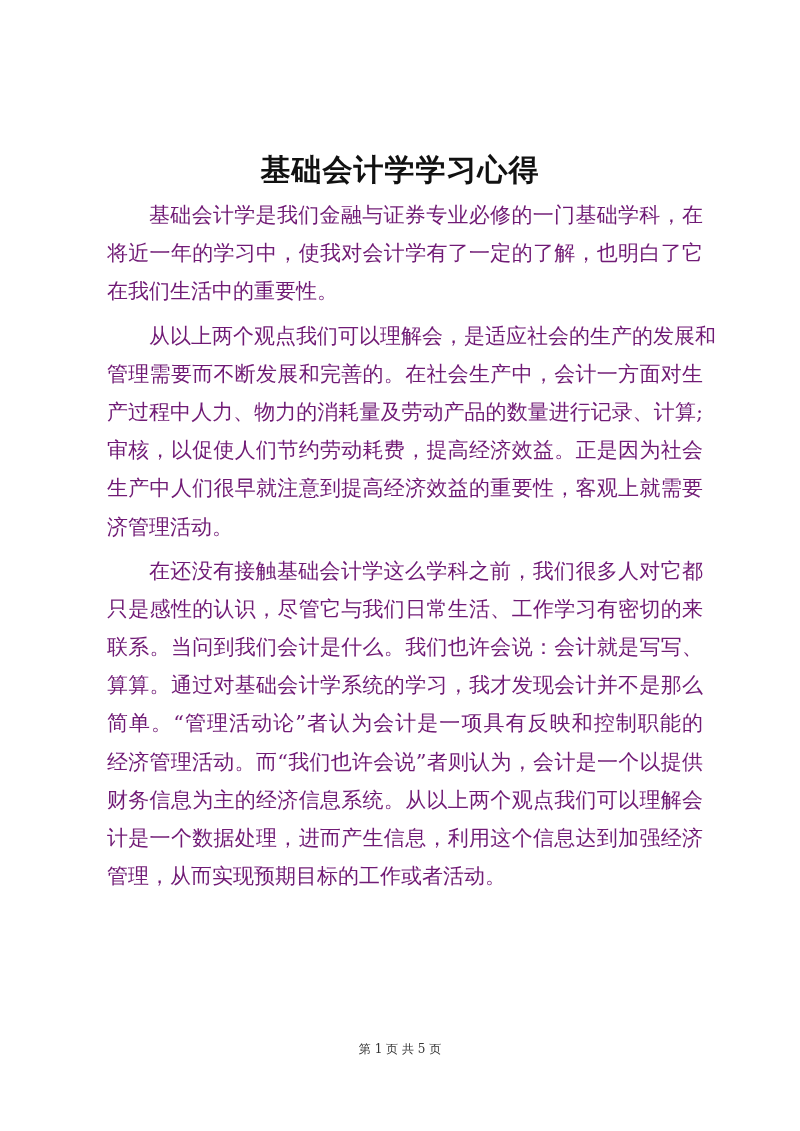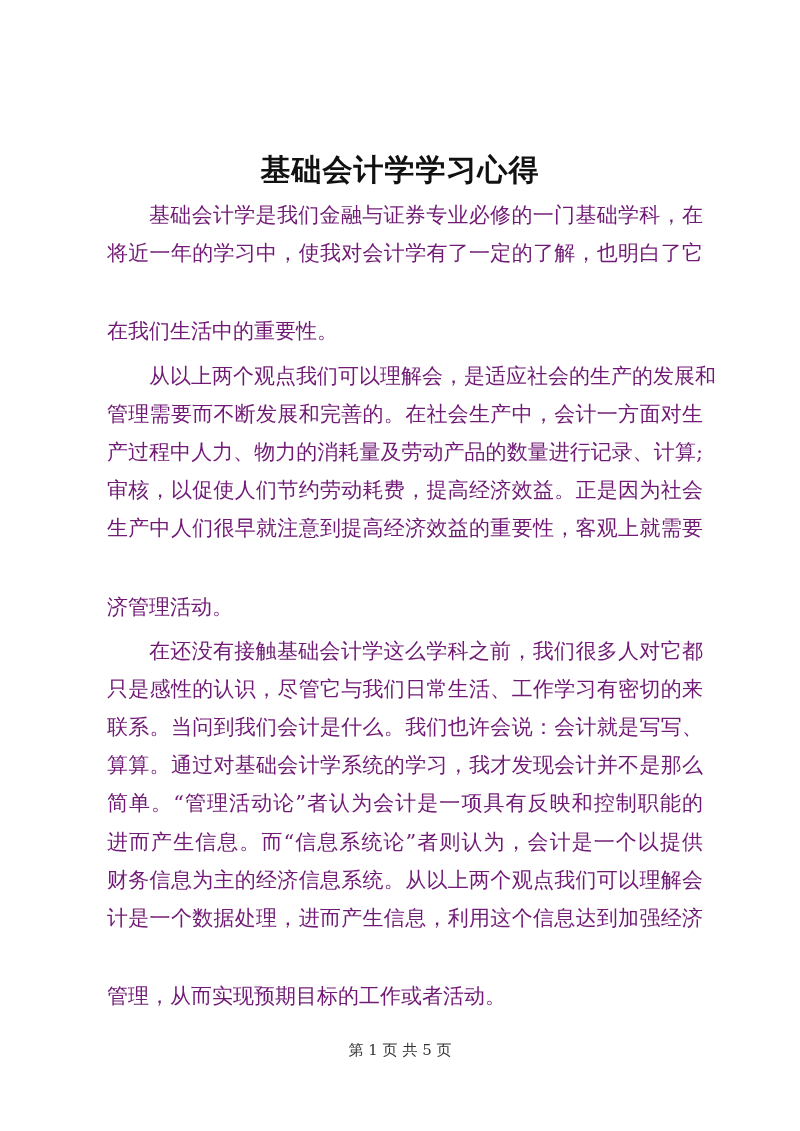--- a/index.html
+++ b/index.html
@@ -5,24 +5,24 @@
   html, body { margin: 0; padding: 0; background: #ffffff; }
   body { width: 800px; height: 1131px; position: relative; overflow: hidden;
          font-family: "DejaVu Serif", "Liberation Serif", serif; color: #1a1a1a; }
   .page { position: absolute; left: 0; top: 8px; width: 800px; height: 1131px; }
   .title { position: absolute; left: 0; top: 140px; width: 800px; text-align: center;
            font-size: 30px; font-weight: bold; letter-spacing: 1px; line-height: 44px; color: #111; }
   .body { position: absolute; left: 107px; top: 188px; width: 596px; }
   .line { height: 38.2px; line-height: 38.2px; font-size: 21px; white-space: nowrap;
           text-align: justify; text-align-last: justify; color: #701a75; }
   .line.indent { padding-left: 42px; }
-  .line.last { text-align-last: left; margin-top: 40px; }
+  .line.last { text-align-last: left; }
   .para-gap { height: 6px; }
   .footer { position: absolute; left: 0; top: 1033px; width: 800px; text-align: center;
-            font-size: 15px; color: #333; }
+            font-size: 12px; color: #333; }
 </style>
 </head>
 <body>
 
 <div class="page">
   <div class="title">基础会计学学习心得</div>
 
   <div class="body">
 
     <div>
@@ -41,21 +41,21 @@
       <div class="line last">济管理活动。</div>
     </div>
     <div class="para-gap"></div>
 
     <div>
       <div class="line indent">在还没有接触基础会计学这么学科之前，我们很多人对它都</div>
       <div class="line">只是感性的认识，尽管它与我们日常生活、工作学习有密切的来</div>
       <div class="line">联系。当问到我们会计是什么。我们也许会说：会计就是写写、</div>
       <div class="line">算算。通过对基础会计学系统的学习，我才发现会计并不是那么</div>
       <div class="line">简单。“管理活动论”者认为会计是一项具有反映和控制职能的</div>
-      <div class="line">进而产生信息。而“信息系统论”者则认为，会计是一个以提供</div>
+      <div class="line">经济管理活动。而“我们也许会说”者则认为，会计是一个以提供</div>
       <div class="line">财务信息为主的经济信息系统。从以上两个观点我们可以理解会</div>
       <div class="line">计是一个数据处理，进而产生信息，利用这个信息达到加强经济</div>
       <div class="line last">管理，从而实现预期目标的工作或者活动。</div>
     </div>
   </div>
 
   <div class="footer">第 1 页  共 5 页</div>
 </div>
 
 </body></html>

